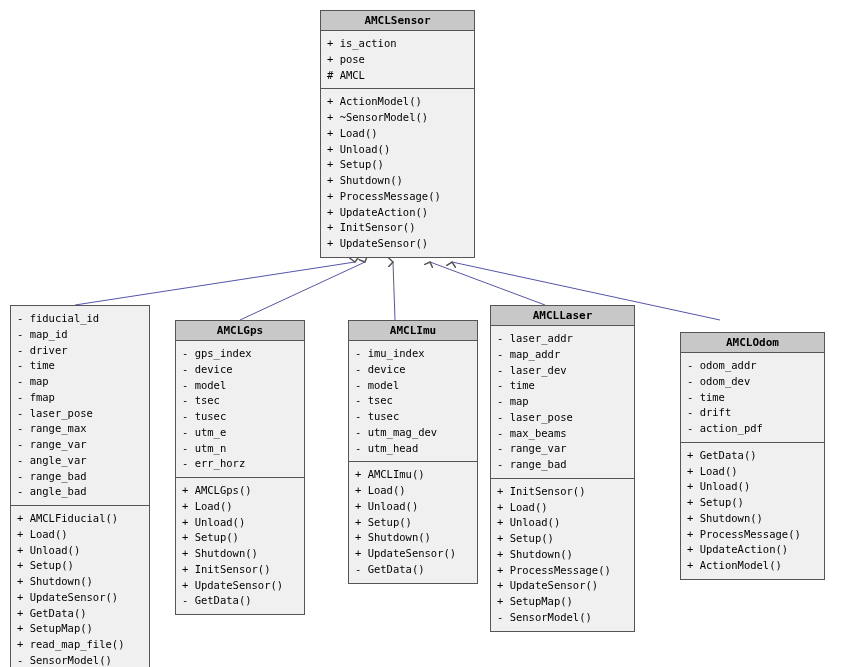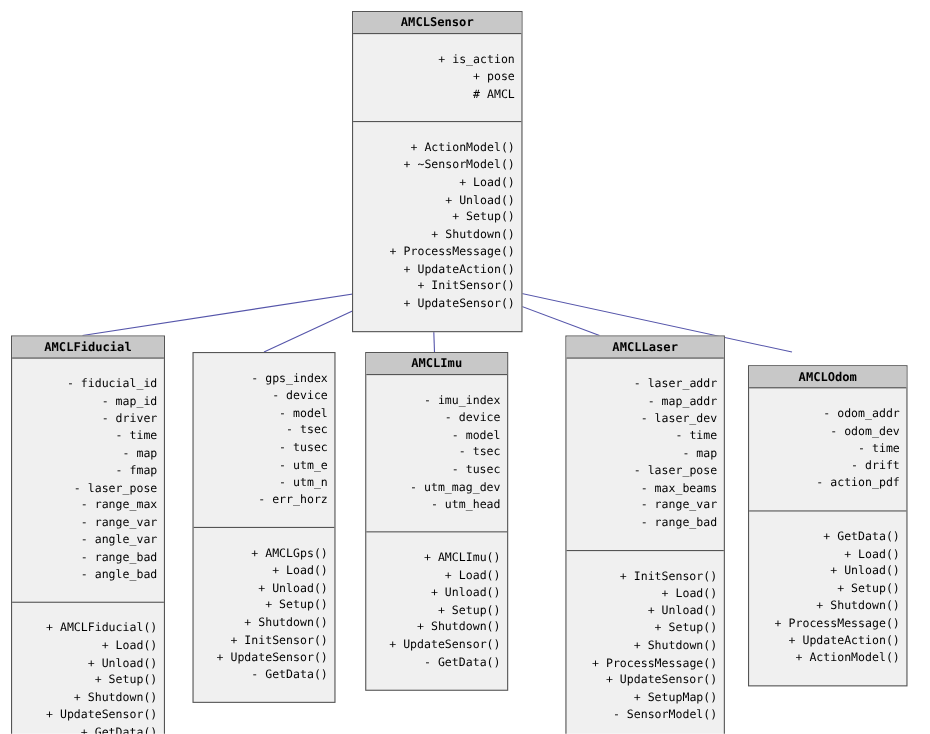--- a/index.html
+++ b/index.html
@@ -33,24 +33,23 @@
     .uml-class .class-title {
       background: #c8c8c8;
       border-bottom: 1px solid #555;
       text-align: center;
       padding: 3px 6px;
       font-weight: bold;
       font-size: 11px;
     }
     .uml-class .class-section {
       border-bottom: 1px solid #555;
-      padding: 16px 6px;
+      padding: 5px 6px;
       line-height: 1.5;
       font-size: 10.5px;
-      text-align: right;
     }
     .uml-class .class-section:last-child {
       border-bottom: none;
     }
     .uml-class .class-section div {
       white-space: nowrap;
     }
   </style>
 </head>
 <body>
@@ -91,21 +90,20 @@
       <div>+ Setup()</div>
       <div>+ Shutdown()</div>
       <div>+ ProcessMessage()</div>
       <div>+ UpdateAction()</div>
       <div>+ InitSensor()</div>
       <div>+ UpdateSensor()</div>
     </div>
   </div>
 
   <div class="uml-class" style="left:10px; top:305px; min-width:140px;">
-    <div class="class-title">AMCLFiducial</div>
     <div class="class-section">
       <div>- fiducial_id</div>
       <div>- map_id</div>
       <div>- driver</div>
       <div>- time</div>
       <div>- map</div>
       <div>- fmap</div>
       <div>- laser_pose</div>
       <div>- range_max</div>
       <div>- range_var</div>
@@ -121,20 +119,21 @@
       <div>+ Shutdown()</div>
       <div>+ UpdateSensor()</div>
       <div>+ GetData()</div>
       <div>+ SetupMap()</div>
       <div>+ read_map_file()</div>
       <div>- SensorModel()</div>
     </div>
   </div>
 
   <div class="uml-class" style="left:175px; top:320px; min-width:130px;">
+    <div class="class-title">AMCLGps</div>
     <div class="class-section">
       <div>- gps_index</div>
       <div>- device</div>
       <div>- model</div>
       <div>- tsec</div>
       <div>- tusec</div>
       <div>- utm_e</div>
       <div>- utm_n</div>
       <div>- err_horz</div>
     </div>
@@ -143,21 +142,21 @@
       <div>+ Load()</div>
       <div>+ Unload()</div>
       <div>+ Setup()</div>
       <div>+ Shutdown()</div>
       <div>+ InitSensor()</div>
       <div>+ UpdateSensor()</div>
       <div>- GetData()</div>
     </div>
   </div>
 
-  <div class="uml-class" style="left:332px; top:320px; min-width:130px;">
+  <div class="uml-class" style="left:348px; top:320px; min-width:130px;">
     <div class="class-title">AMCLImu</div>
     <div class="class-section">
       <div>- imu_index</div>
       <div>- device</div>
       <div>- model</div>
       <div>- tsec</div>
       <div>- tusec</div>
       <div>- utm_mag_dev</div>
       <div>- utm_head</div>
     </div>
@@ -165,21 +164,21 @@
       <div>+ AMCLImu()</div>
       <div>+ Load()</div>
       <div>+ Unload()</div>
       <div>+ Setup()</div>
       <div>+ Shutdown()</div>
       <div>+ UpdateSensor()</div>
       <div>- GetData()</div>
     </div>
   </div>
 
-  <div class="uml-class" style="left:490px; top:305px; min-width:145px;margin-left:24px;">
+  <div class="uml-class" style="left:490px; top:305px; min-width:145px;">
     <div class="class-title">AMCLLaser</div>
     <div class="class-section">
       <div>- laser_addr</div>
       <div>- map_addr</div>
       <div>- laser_dev</div>
       <div>- time</div>
       <div>- map</div>
       <div>- laser_pose</div>
       <div>- max_beams</div>
       <div>- range_var</div>

